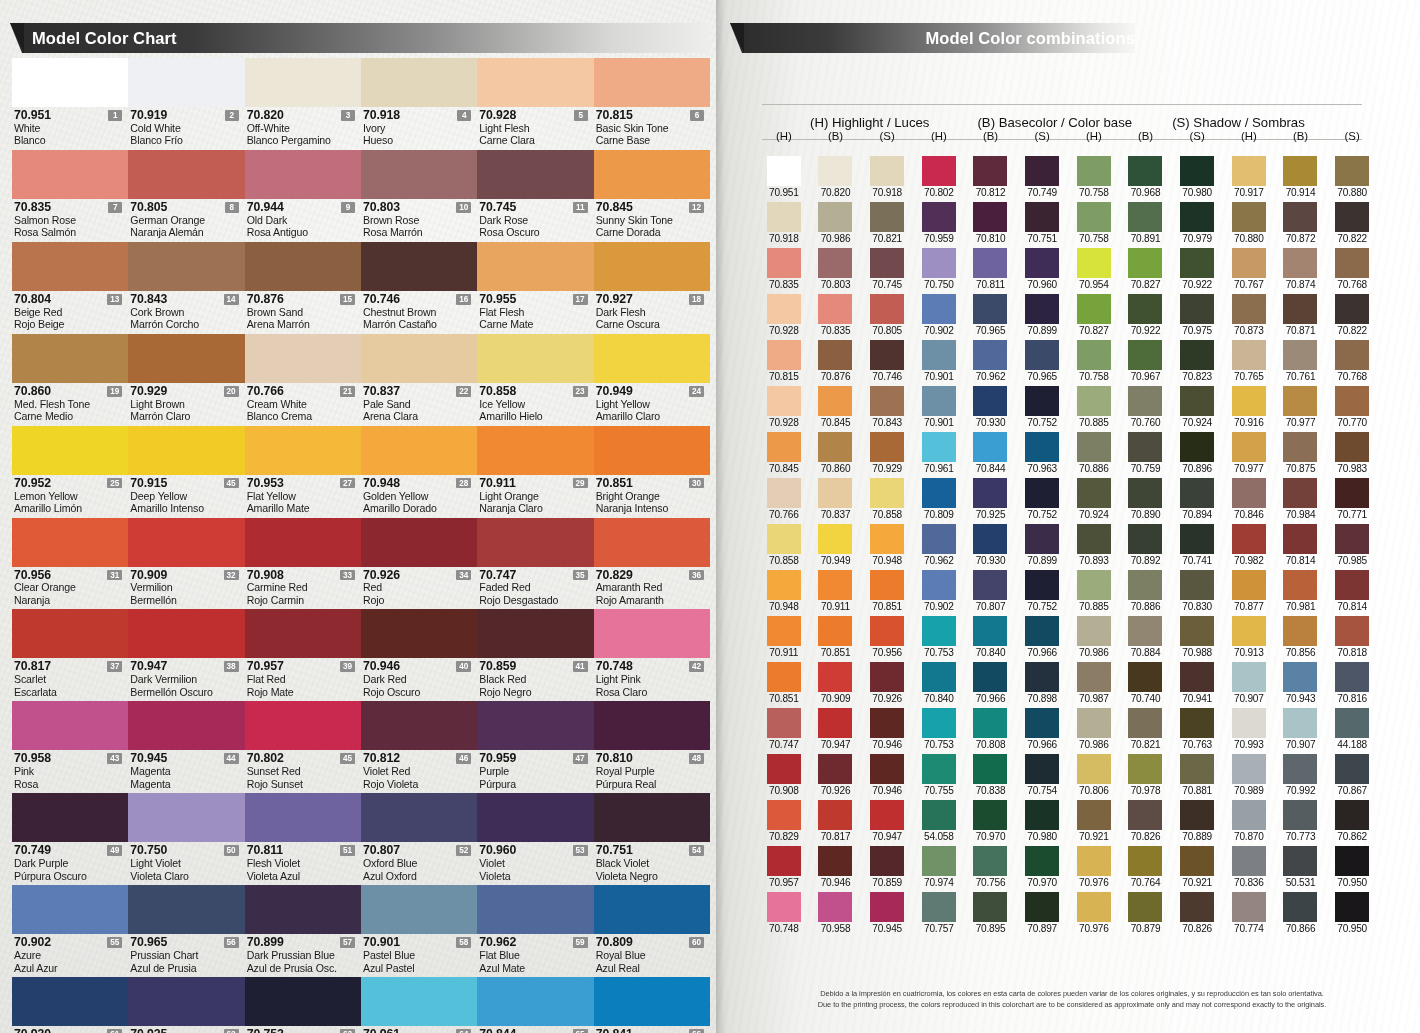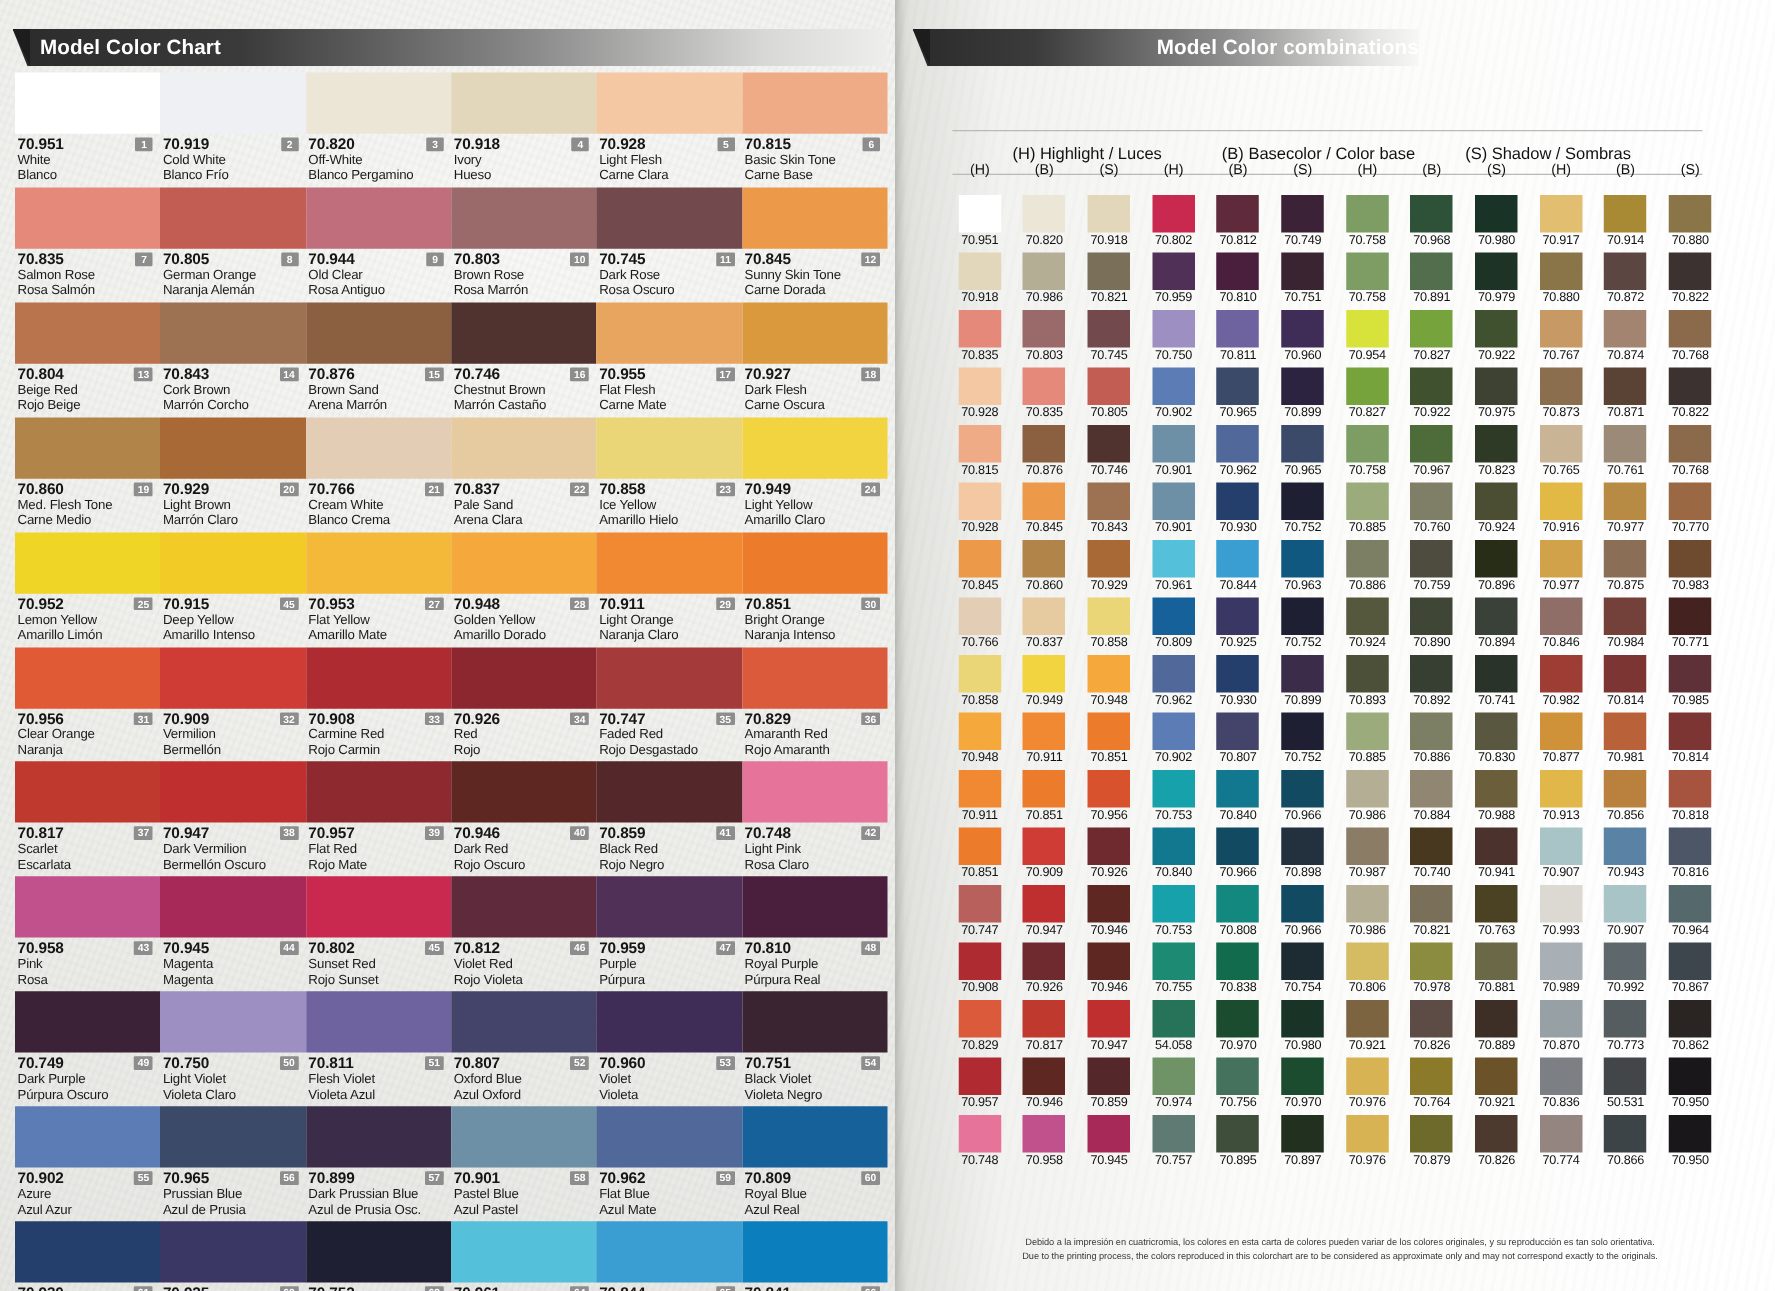--- a/index.html
+++ b/index.html
@@ -182,21 +182,21 @@
         </div>
         <div class="sw-en">German Orange</div>
         <div class="sw-es">Naranja Alemán</div>
       </div>
       <div class="swatch-cell">
         <div class="swatch" style="background: rgb(192, 109, 124);"></div>
         <div class="sw-meta">
           <div class="sw-code">70.944</div>
           <div class="sw-num">9</div>
         </div>
-        <div class="sw-en">Old Clear</div>
+        <div class="sw-en">Old Dark</div>
         <div class="sw-es">Rosa Antiguo</div>
       </div>
       <div class="swatch-cell">
         <div class="swatch" style="background: rgb(154, 106, 107);"></div>
         <div class="sw-meta">
           <div class="sw-code">70.803</div>
           <div class="sw-num">10</div>
         </div>
         <div class="sw-en">Brown Rose</div>
         <div class="sw-es">Rosa Marrón</div>
@@ -605,21 +605,21 @@
         </div>
         <div class="sw-en">Azure</div>
         <div class="sw-es">Azul Azur</div>
       </div>
       <div class="swatch-cell">
         <div class="swatch" style="background: rgb(59, 74, 105);"></div>
         <div class="sw-meta">
           <div class="sw-code">70.965</div>
           <div class="sw-num">56</div>
         </div>
-        <div class="sw-en">Prussian Blue</div>
+        <div class="sw-en">Prussian Chart</div>
         <div class="sw-es">Azul de Prusia</div>
       </div>
       <div class="swatch-cell">
         <div class="swatch" style="background: rgb(59, 44, 74);"></div>
         <div class="sw-meta">
           <div class="sw-code">70.899</div>
           <div class="sw-num">57</div>
         </div>
         <div class="sw-en">Dark Prussian Blue</div>
         <div class="sw-es">Azul de Prusia Osc.</div>
@@ -1622,21 +1622,21 @@
           <div class="combo-item">
             <div class="combo-sw" style="background: rgb(220, 216, 210);"></div>
             <div class="combo-code">70.993</div>
           </div>
           <div class="combo-item">
             <div class="combo-sw" style="background: rgb(168, 196, 198);"></div>
             <div class="combo-code">70.907</div>
           </div>
           <div class="combo-item">
             <div class="combo-sw" style="background: rgb(85, 104, 108);"></div>
-            <div class="combo-code">70.964</div>
+            <div class="combo-code">44.188</div>
           </div>
         </div>
         <div class="combo-row">
           <div class="combo-item">
             <div class="combo-sw" style="background: rgb(169, 176, 181);"></div>
             <div class="combo-code">70.989</div>
           </div>
           <div class="combo-item">
             <div class="combo-sw" style="background: rgb(94, 104, 108);"></div>
             <div class="combo-code">70.992</div>

